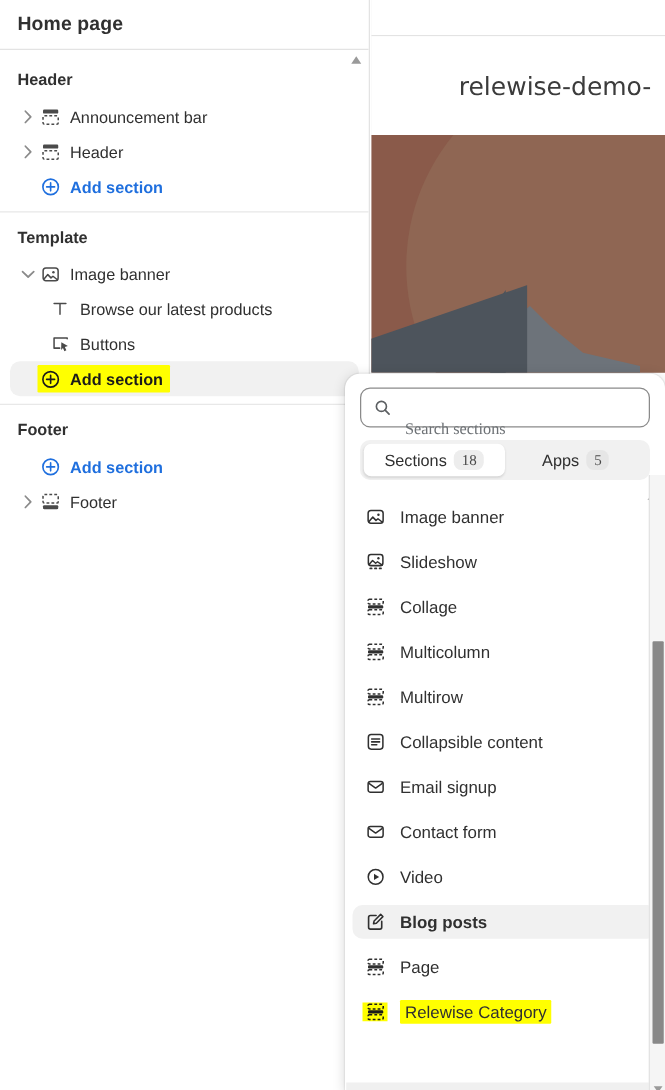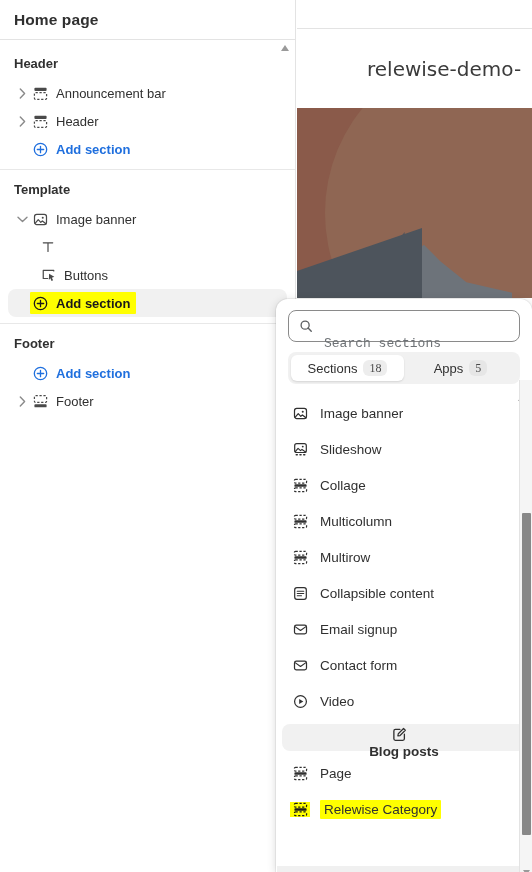--- a/index.html
+++ b/index.html
@@ -142,21 +142,21 @@
     height: 32px;
     border: 1px solid #8a8a8a;
     border-radius: 8px;
     display: flex; align-items: center;
     padding: 0 10px;
     background: #ffffff;
   }
   .pop-search .si { color:#5c5f62; display:flex; margin-right: 9px;}
   .pop-search input {
     border: 0; outline: 0; background: transparent;
-    font-family: Liberation Mono, monospace;
+    font-family: Liberation Serif, serif;
     font-size: 13px; color: #303030; width: 100%; margin-top: 34px;
   }
   .pop-search input::placeholder { color:#6d7175; }
 
   .pop-tabs {
     margin: 10px 12px 0 12px;
     height: 32px;
     background: #f1f1f1;
     border-radius: 8px;
     display: flex; align-items: center;
@@ -192,21 +192,21 @@
     padding: 0 8px;
     border-radius: 8px;
     font-size: 13.5px; color: #303030;
     cursor: pointer;
   }
   .pop-row .picon {
     width: 20px; flex:0 0 20px;
     display:flex; align-items:center; justify-content:center;
     margin-right: 10px; color:#303030;
   }
-  .pop-row.hover { background: #f1f1f1; font-weight: 700; flex-direction: column; }
+  .pop-row.hover { background: #f1f1f1; font-weight: 700; }
   .pop-row .ylabel { background:#ffff00; padding:2px 4px; border-radius:1px; }
   .pop-row.marked .picon { background:#ffff00; }
 
   .pop-scroll-up {
     position:absolute; right:5px; top:4px; width:10px; height:8px;
   }
   
   .win-scrollbar {
     position: absolute; right: 0; top: 380px;
     width: 13px; height: 492px;
@@ -309,20 +309,21 @@
           <span class="rlabel">Image banner</span>
         </div>
 
         <div class="row">
           <span class="spacer24"></span>
           <span class="sicon">
             <svg width="14" height="14" viewBox="0 0 16 16">
               <path d="M2.6 3.2 H13.4 M8 3.2 V13" stroke="#4a4a4a" stroke-width="1.35" stroke-linecap="round"></path>
             </svg>
           </span>
+          <span class="rlabel">Browse our latest products</span>
         </div>
 
         <div class="row">
           <span class="spacer24"></span>
           <span class="sicon">
             <svg width="15" height="15" viewBox="0 0 16 16">
               <path d="M13.6 3.2 V2.6 H2.4 V11.2 H7.2" fill="none" stroke="#4a4a4a" stroke-width="1.3" stroke-linecap="round" stroke-linejoin="round"></path>
               <path d="M8.6 6.2 L14.2 9.4 L11.6 10.3 L12.9 13.1 L11.2 13.9 L10 11 L8.4 12.9 Z" fill="#4a4a4a"></path>
             </svg>
           </span>

